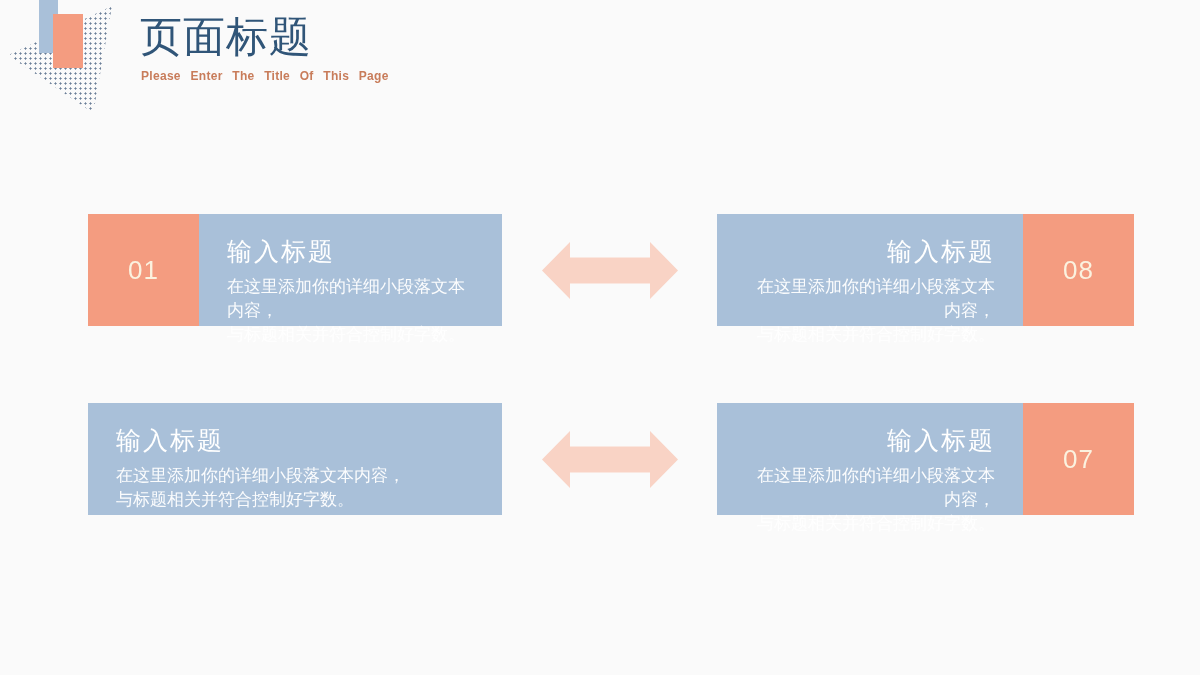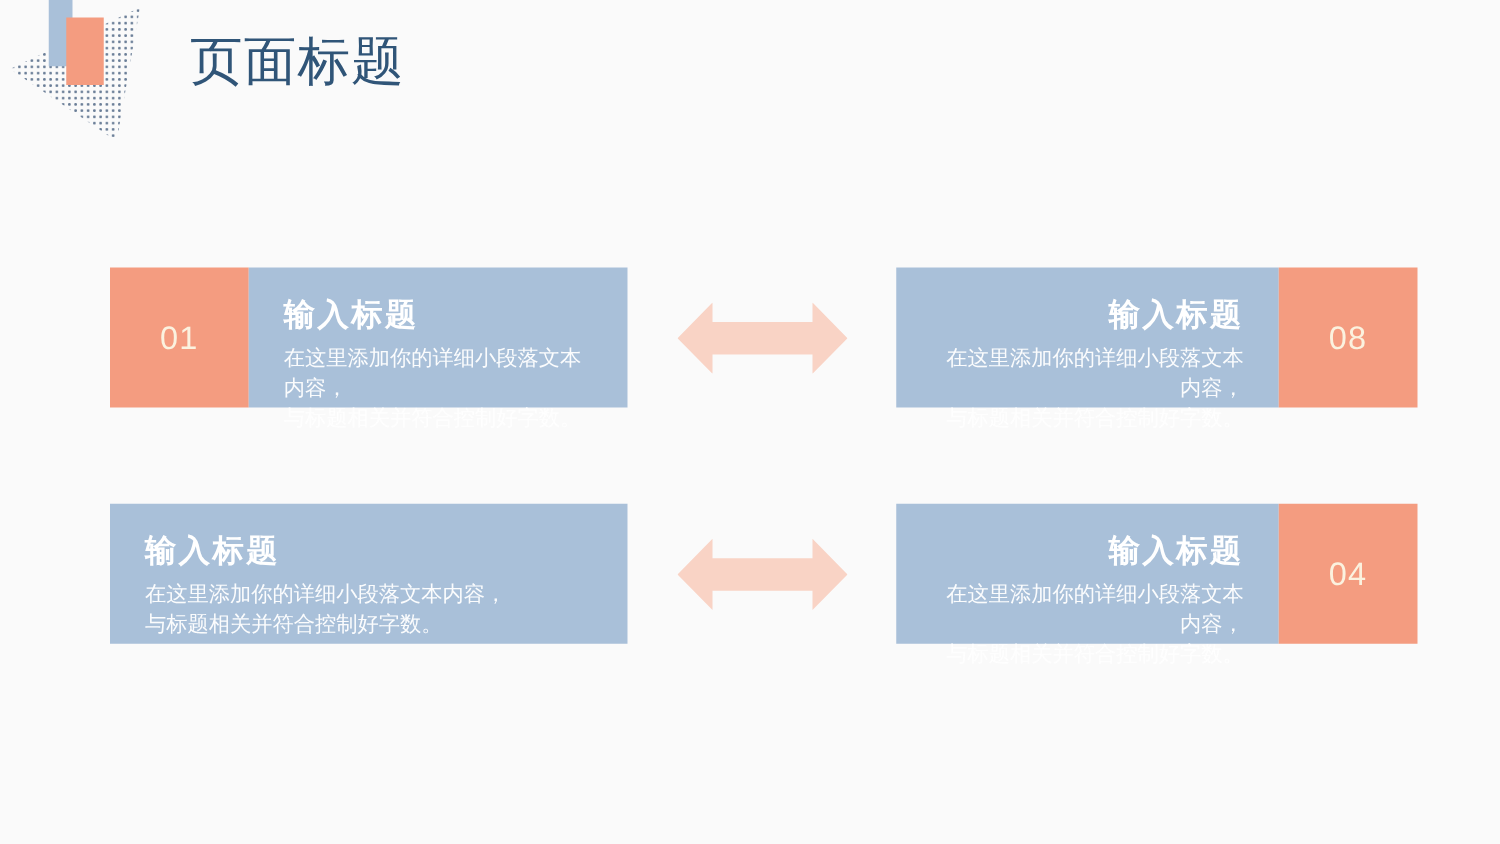--- a/index.html
+++ b/index.html
@@ -28,21 +28,21 @@
     background:var(--c-card_blue,#A9C0D9);z-index:2;
   }
   .rect-salmon{
     position:absolute;left:53px;top:14px;width:30px;height:54px;
     background:var(--c-salmon,#F49C80);z-index:2;
   }
 
   
   .header{position:absolute;left:140px;top:12px;z-index:3;}
   .title{
-    margin:12px;
+    margin:0;
     font-size:42px;line-height:50px;font-weight:300;
     letter-spacing:1px;
     color:var(--c-title_navy,#305578);
   }
   .subtitle{
     margin:7px 0 0 1px;
     font-size:12px;font-weight:bold;
     letter-spacing:.3px;word-spacing:6px;
     color:var(--c-subtitle_orange,#C87C5A);
   }
@@ -66,21 +66,21 @@
   .content{
     flex:1;
     background:var(--c-card_blue,#A9C0D9);
     color:var(--c-card_text,#FFFFFF);
     padding:21px 28px 0 28px;
     box-sizing:border-box;
   }
   .card.right .content{text-align:right;}
   .card-title{
     margin:0 0 7px 0;
-    font-size:25px;font-weight:700;letter-spacing:2px;
+    font-size:25px;font-weight:400;letter-spacing:2px;
   }
   .card-desc{
     margin:0;
     font-size:17px;line-height:1.4;
     opacity:.96;
   }
 
   
   .arrow{position:absolute;left:542px;width:136px;height:57px;}
   .arrow1{top:242px;}
@@ -91,20 +91,21 @@
 <body>
 
 <div class="slide">
 
   <div class="dots-triangle"></div>
   <div class="rect-blue"></div>
   <div class="rect-salmon"></div>
 
   <header class="header">
     <h1 class="title">页面标题</h1>
+    <p class="subtitle">Please Enter The Title Of This Page</p>
   </header>
 
   <section class="card pos1">
     <div class="num">01</div>
     <div class="content">
       <h2 class="card-title">输入标题</h2>
       <p class="card-desc"><span>在这里添加你的详细小段落文本内容，</span><br><span>与标题相关并符合控制好字数。</span></p>
     </div>
   </section>
 
@@ -121,21 +122,21 @@
       <p class="card-desc"><span>在这里添加你的详细小段落文本内容，</span><br><span>与标题相关并符合控制好字数。</span></p>
     </div>
     <div class="num">08</div>
   </section>
 
   <section class="card right pos4">
     <div class="content">
       <h2 class="card-title">输入标题</h2>
       <p class="card-desc"><span>在这里添加你的详细小段落文本内容，</span><br><span>与标题相关并符合控制好字数。</span></p>
     </div>
-    <div class="num">04</div>
+    <div class="num">07</div>
   </section>
 
   <svg class="arrow arrow1" viewBox="0 0 136 57" aria-hidden="true">
     <polygon points="0,28.5 28,0 28,15.5 108,15.5 108,0 136,28.5 108,57 108,41.5 28,41.5 28,57"></polygon>
   </svg>
   <svg class="arrow arrow2" viewBox="0 0 136 57" aria-hidden="true">
     <polygon points="0,28.5 28,0 28,15.5 108,15.5 108,0 136,28.5 108,57 108,41.5 28,41.5 28,57"></polygon>
   </svg>
 
 </div>

